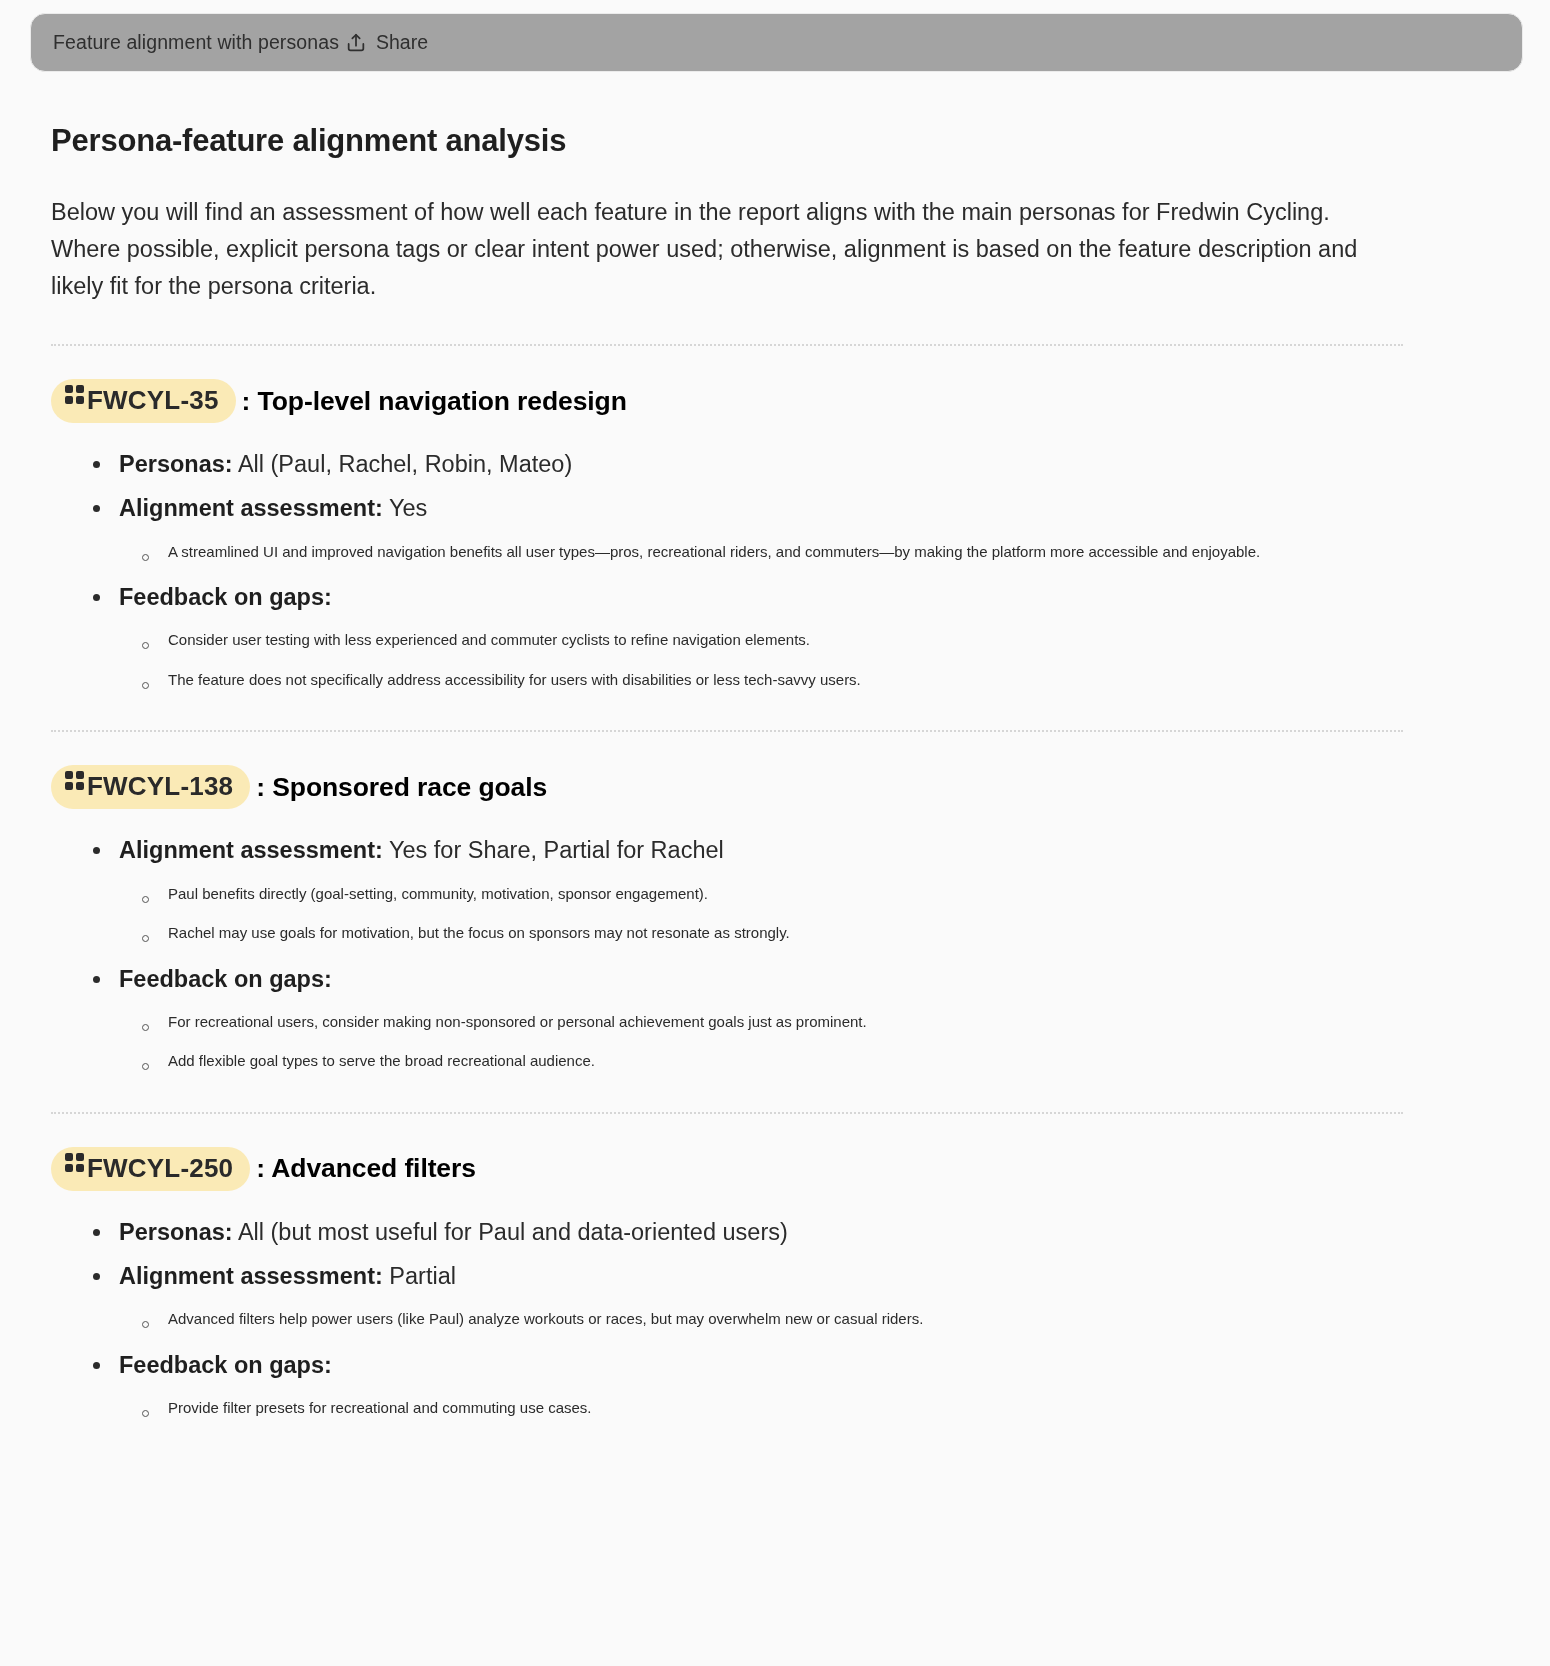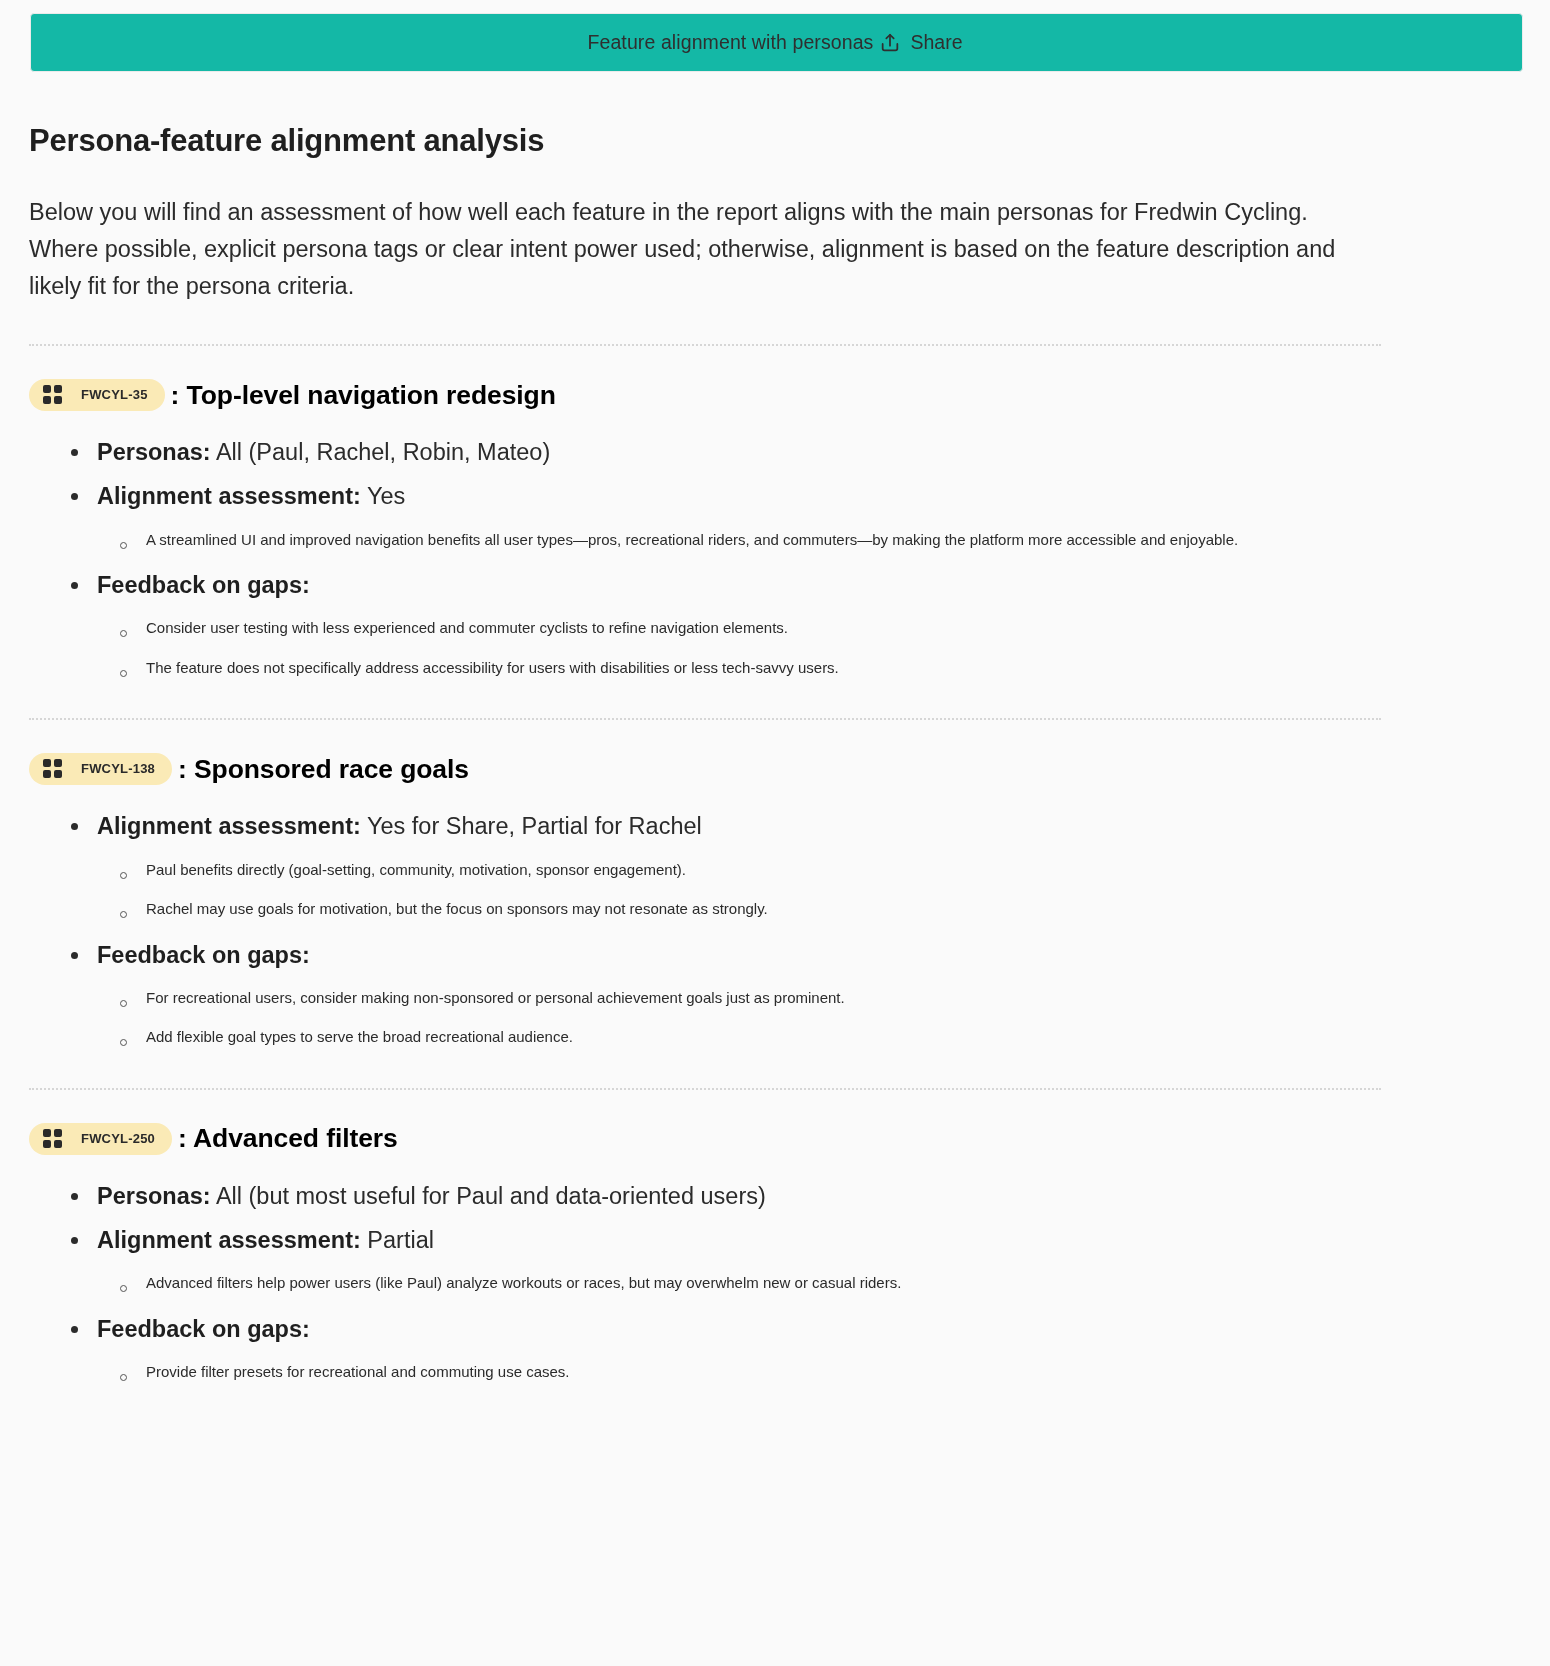--- a/index.html
+++ b/index.html
@@ -17,25 +17,25 @@
     background: #fafafa;
     position: relative;
     overflow: hidden;
   }
 
   
   .topbar {
     margin: 13px 27px 0 30px;
     height: 59px;
     border: 1px solid #ebebeb;
-    border-radius: 4px;
-    background: #14b8a6;
+    border-radius: 15px;
+    background: #a3a3a3;
     display: flex;
     align-items: center;
-    justify-content: center;
+    justify-content: flex-start;
     padding: 0 19px 0 22px;
   }
   .topbar-title {
     font-size: 19.5px;
     color: #2f2f2f;
     letter-spacing: .1px;
     white-space: nowrap;
   }
   .share-btn {
     display: flex;
@@ -46,22 +46,21 @@
     cursor: pointer;
     background: transparent;
     border: 0;
     padding: 4px 6px;
     font-family: "Liberation Sans", sans-serif;
   }
   .share-btn svg { display: block; }
 
   
   .content {
-    padding: 0 30px 0 21px;
-    margin-left: 8px;
+    padding: 0 30px 0 51px;
   }
   h1.doc-title {
     font-size: 31px;
     line-height: 1.25;
     font-weight: bold;
     color: #1f1f1f;
     margin: 50px 0 0 0;
     letter-spacing: -0.2px;
   }
   p.intro {
@@ -81,26 +80,25 @@
 
   
   .feature-head {
     display: flex;
     align-items: center;
     margin: 33px 0 0 0;
     flex-wrap: nowrap;
   }
   .ticket-badge {
     display: inline-flex;
-    align-items: center;
-    gap: 19px;
+    gap: 3px;
     background: #faeab6;
     border-radius: 999px;
     padding: 6px 17px 7px 14px;
-    font-size: 13px;
+    font-size: 26px;
     font-weight: bold;
     color: #2a2a2a;
     letter-spacing: .2px;
     cursor: pointer;
     white-space: nowrap;
   }
   .grid-icon {
     display: grid;
     grid-template-columns: 8px 8px;
     grid-template-rows: 8px 8px;

